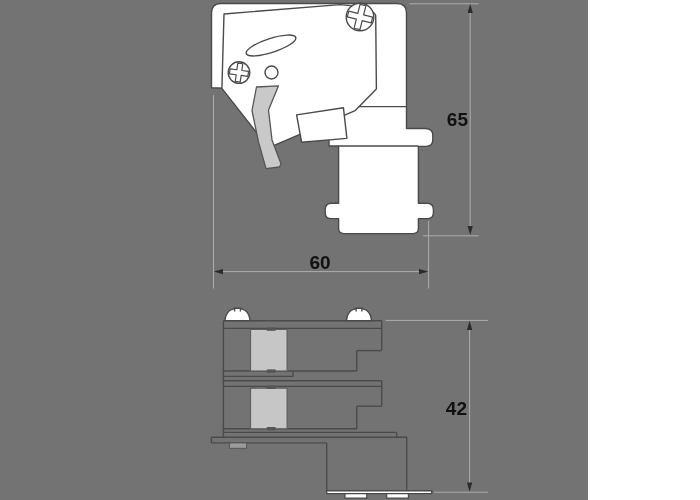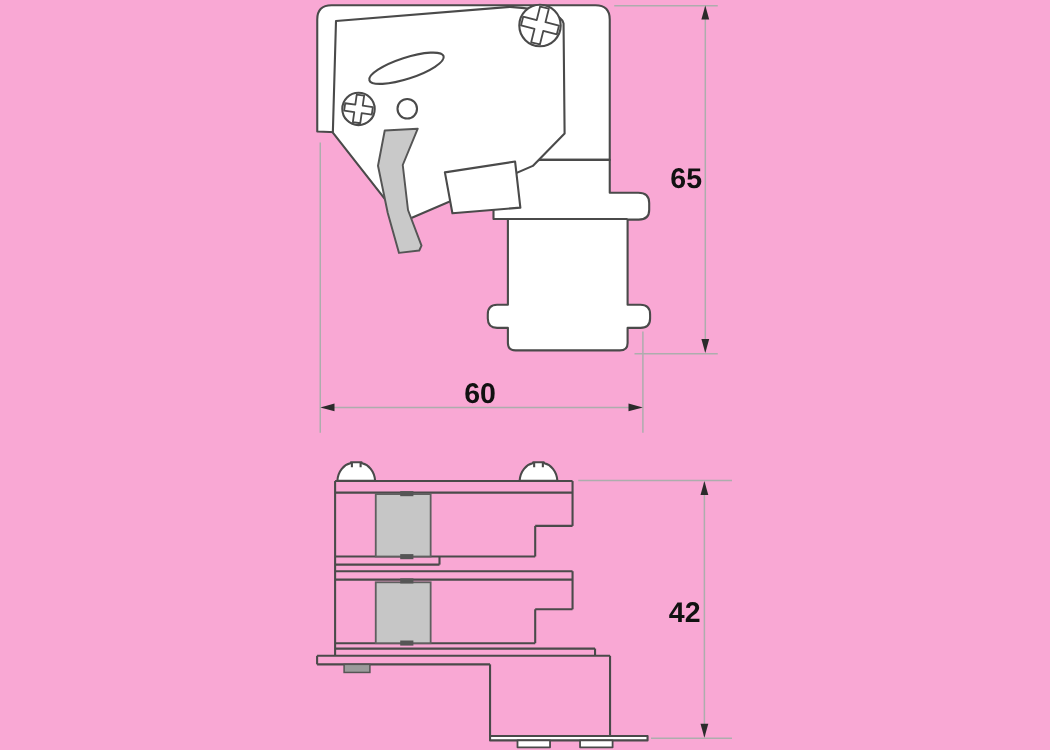--- a/index.html
+++ b/index.html
@@ -1,16 +1,16 @@
 <!DOCTYPE html>
 <html><head>
 <meta charset="utf-8">
 <style>
   html,body{margin:0;padding:0;background:#ffffff;}
-  .canvas{position:relative;width:700px;height:500px;background:#f9a8d4;overflow:hidden;
+  .canvas{position:relative;width:588px;height:500px;background:#737373;overflow:hidden;
           font-family:"Liberation Sans", sans-serif;}
   svg{display:block;}
   .outline{fill:none;stroke:#4a4a4a;stroke-width:1.4;stroke-linejoin:round;stroke-linecap:butt;}
   .shape{fill:#ffffff;stroke:#4a4a4a;stroke-width:1.4;stroke-linejoin:round;}
   .shape-thin{fill:#ffffff;stroke:#4a4a4a;stroke-width:1.2;stroke-linejoin:round;}
   .gray-block{fill:#c6c6c6;stroke:#5f5f5f;stroke-width:1.2;}
   .terminal{fill:#555555;stroke:none;}
   .lever{fill:#c9c9c9;stroke:#555555;stroke-width:1.3;stroke-linejoin:round;}
   .fastener{fill:#9b9b9b;stroke:#555555;stroke-width:1;}
   .dim-line{stroke:#adadad;stroke-width:1;fill:none;}

